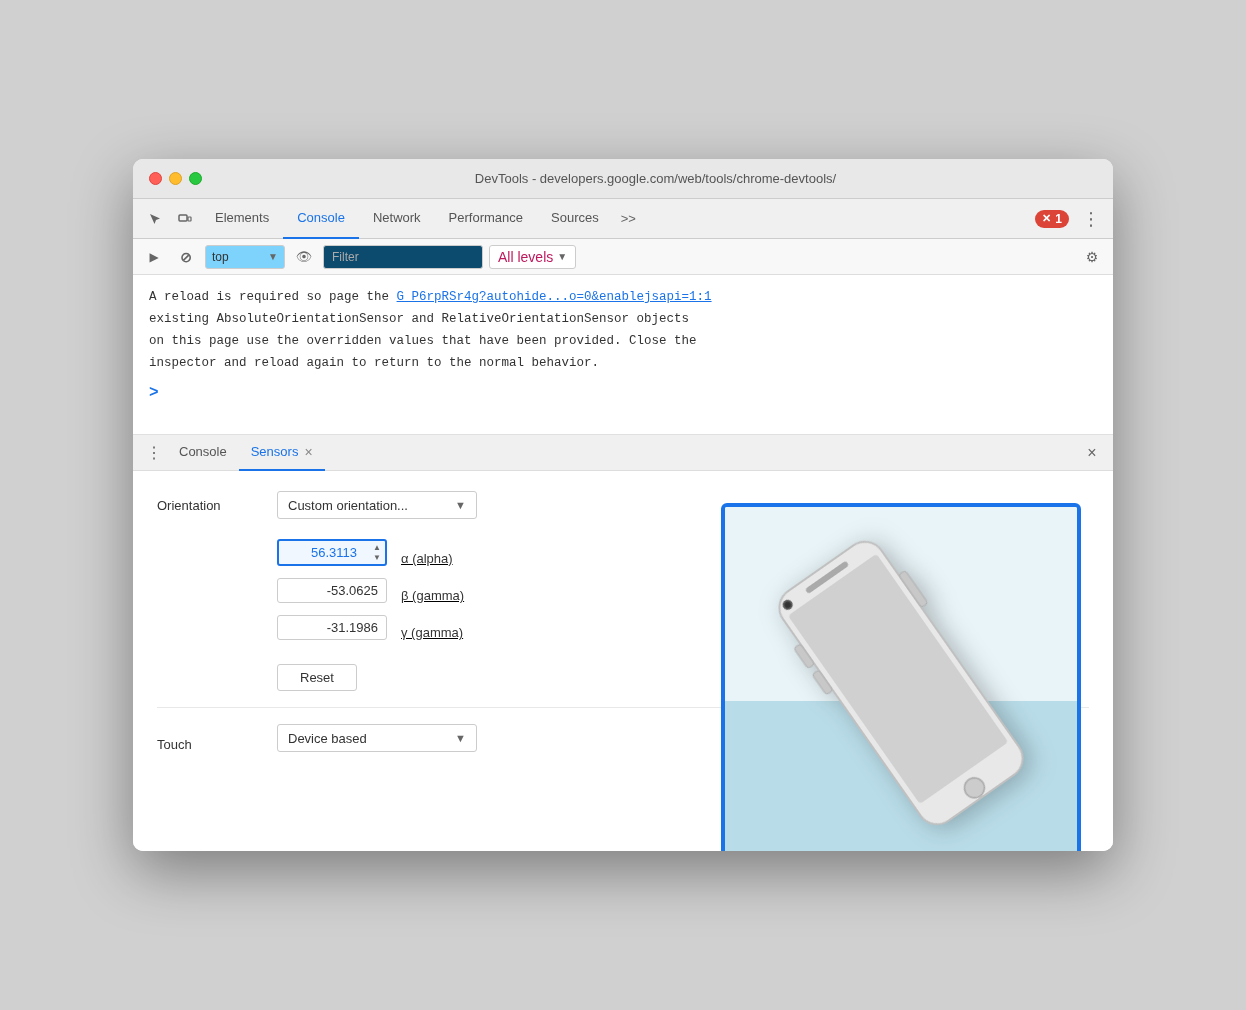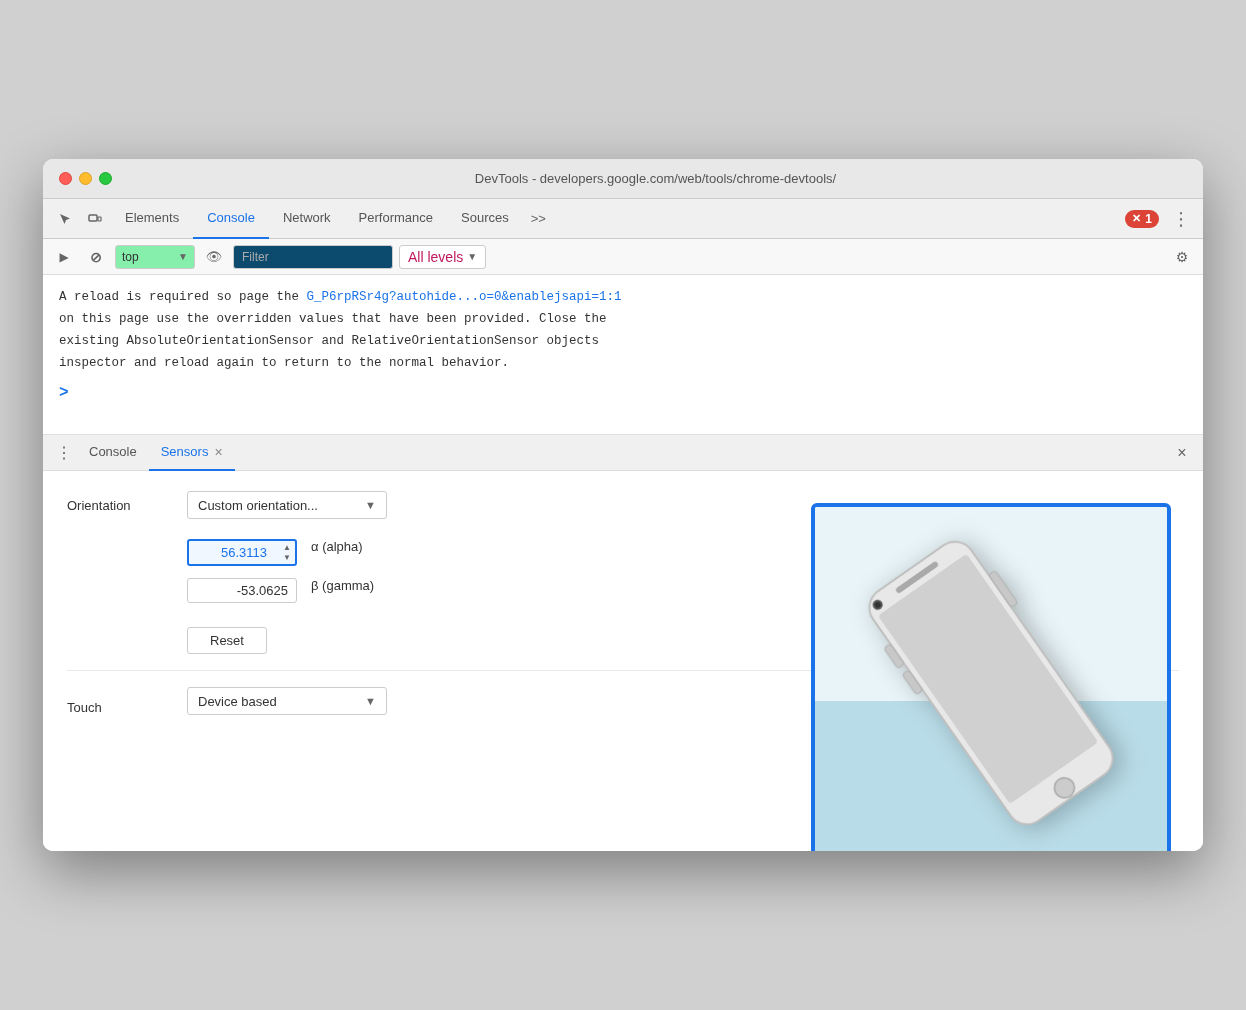--- a/index.html
+++ b/index.html
@@ -5,21 +5,21 @@
     * { box-sizing: border-box; margin: 0; padding: 0; }
     body {
       background: #d0d0d0;
       display: flex;
       justify-content: center;
       align-items: center;
       min-height: 100vh;
       font-family: -apple-system, BlinkMacSystemFont, 'Helvetica Neue', Arial, sans-serif;
     }
     .window {
-      width: 1160px;
+      width: 980px;
       background: #f5f5f5;
       border-radius: 10px;
       box-shadow: 0 20px 60px rgba(0,0,0,0.4);
       overflow: hidden;
     }
     
     .title-bar {
       background: #e8e8e8;
       border-bottom: 1px solid #ccc;
       padding: 12px 16px;
@@ -131,21 +131,21 @@
       align-items: center;
       justify-content: center;
       cursor: pointer;
       border-radius: 3px;
       color: #666;
       font-size: 13px;
     }
     .ct-select-wrapper {
       display: flex;
       align-items: center;
-      background: #86efac;
+      background: #7dd3fc;
       border: 1px solid #ccc;
       border-radius: 3px;
       padding: 2px 6px;
       height: 24px;
       min-width: 80px;
       cursor: pointer;
     }
     .ct-select-text {
       font-size: 12px;
       color: #333;
@@ -205,20 +205,21 @@
       line-height: 1.6;
       color: #333;
       border-bottom: 1px solid #e0e0e0;
       min-height: 160px;
     }
     .console-message {
       margin-bottom: 2px;
     }
     .console-link {
       color: #1a73e8;
+      text-decoration: underline;
       cursor: pointer;
     }
     .console-prompt {
       color: #1a73e8;
       font-weight: bold;
       font-size: 16px;
       margin-top: 8px;
     }
 
     
@@ -315,22 +316,23 @@
       font-size: 11px;
       color: #666;
     }
 
     .orientation-values {
       margin-left: 120px;
       margin-bottom: 16px;
     }
     .orientation-row {
       display: flex;
-      align-items: flex-start;
+      align-items: flex-end;
       margin-bottom: 12px;
+      text-decoration: underline;
     }
     .orientation-input-wrapper {
       position: relative;
     }
     .orientation-input {
       border: 2px solid #1a73e8;
       border-radius: 3px;
       padding: 4px 28px 4px 8px;
       font-size: 13px;
       color: #1a73e8;
@@ -500,22 +502,22 @@
     </div>
     <div class="ct-gear">
       <span>⚙</span>
     </div>
   </div>
 
   <div class="console-output">
     <div class="console-message">
       <span>A reload is required so page the </span><span class="console-link">G_P6rpRSr4g?autohide...o=0&amp;enablejsapi=1:1</span>
     </div>
+    <div class="console-message">existing AbsoluteOrientationSensor and RelativeOrientationSensor objects</div>
     <div class="console-message">on this page use the overridden values that have been provided. Close the</div>
-    <div class="console-message">existing AbsoluteOrientationSensor and RelativeOrientationSensor objects</div>
     <div class="console-message">inspector and reload again to return to the normal behavior.</div>
     <div class="console-prompt">&gt;</div>
   </div>
 
   <div class="bottom-panel">
 
     <div class="bottom-tabs">
       <div class="bt-menu">
         <span style="font-size:16px;">⋮</span>
       </div>
@@ -557,20 +559,26 @@
           <span class="orientation-axis">α (alpha)</span>
         </div>
 
         <div class="orientation-row">
           <div class="orientation-input-wrapper">
             <input type="text" class="orientation-input-plain" value="-53.0625" style="">
           </div>
           <span class="orientation-axis">β (gamma)</span>
         </div>
 
+        <div class="orientation-row">
+          <div class="orientation-input-wrapper">
+            <input type="text" class="orientation-input-plain" value="-31.1986" style="">
+          </div>
+          <span class="orientation-axis">γ (gamma)</span>
+        </div>
       </div>
 
       
       <button class="reset-btn">Reset</button>
 
       
       <div class="device-viz">
         <div class="device-viz-inner">
 
           <svg class="phone-svg" width="160" height="300" viewBox="0 0 160 300">

